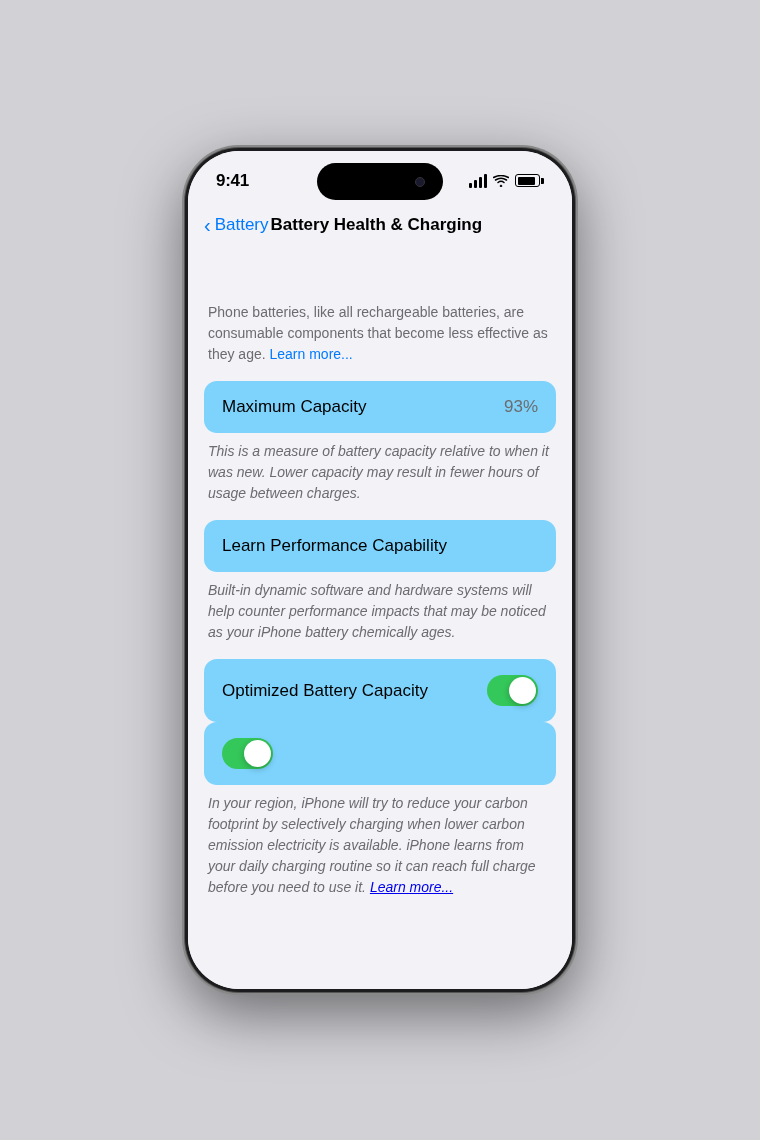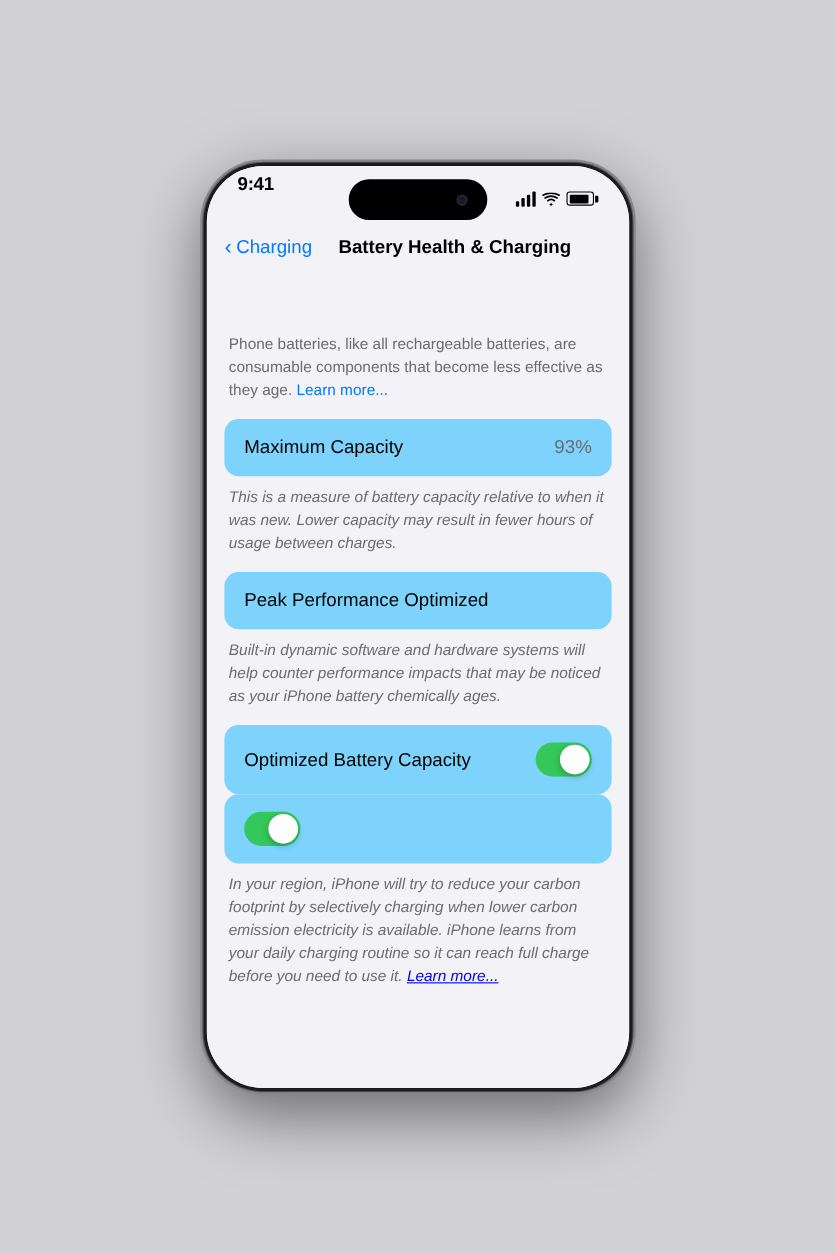--- a/index.html
+++ b/index.html
@@ -34,20 +34,21 @@
       bottom: 3px;
       background: #f2f2f7;
       border-radius: 51px;
       overflow: hidden;
     }
 
     
     .status-bar {
       display: flex;
       justify-content: space-between;
+      align-items: center;
       padding: 7px 28px 0 28px;
       height: 52px;
       background: #f2f2f7;
     }
 
     .status-time {
       font-size: 17px;
       font-weight: 600;
       color: #000;
       letter-spacing: -0.3px;
@@ -165,21 +166,21 @@
 
     .back-label {
       color: #007aff;
       font-size: 17px;
     }
 
     .page-title {
       font-size: 17px;
       font-weight: 600;
       color: #000;
-      margin-left: 24px;
+      margin-left: 2px;
     }
 
     
     .description-text {
       padding: 4px 20px 16px 20px;
       font-size: 14px;
       color: #6c6c70;
       line-height: 1.5;
       margin-top: 47px;
     }
@@ -277,21 +278,21 @@
           <div class="battery-tip"></div>
         </div>
       </div>
     </div>
 
     <div class="screen-content">
 
       <div class="nav-header">
         <div class="back-btn">
           <span class="back-chevron">‹</span>
-          <span class="back-label">Charging</span>
+          <span class="back-label">Battery</span>
         </div>
         <span class="page-title">Battery Health &amp; Charging</span>
       </div>
 
       <div class="description-text">
         <span>Phone batteries, like all rechargeable batteries, are consumable components that become less effective as they age.</span>
         <a class="learn-more" href="#">Learn more...</a>
       </div>
 
       <div class="card">
@@ -300,21 +301,21 @@
           <span class="card-value">93%</span>
         </div>
       </div>
 
       <div class="section-description">
         <span>This is a measure of battery capacity relative to when it was new. Lower capacity may result in fewer hours of usage between charges.</span>
       </div>
 
       <div class="card">
         <div class="card-row">
-          <span class="card-label">Peak Performance Optimized</span>
+          <span class="card-label">Learn Performance Capability</span>
         </div>
       </div>
 
       <div class="section-description">
         <span>Built-in dynamic software and hardware systems will help counter performance impacts that may be noticed as your iPhone battery chemically ages.</span>
       </div>
 
       <div class="card">
         <div class="card-row">
           <span class="card-label">Optimized Battery Capacity</span>

